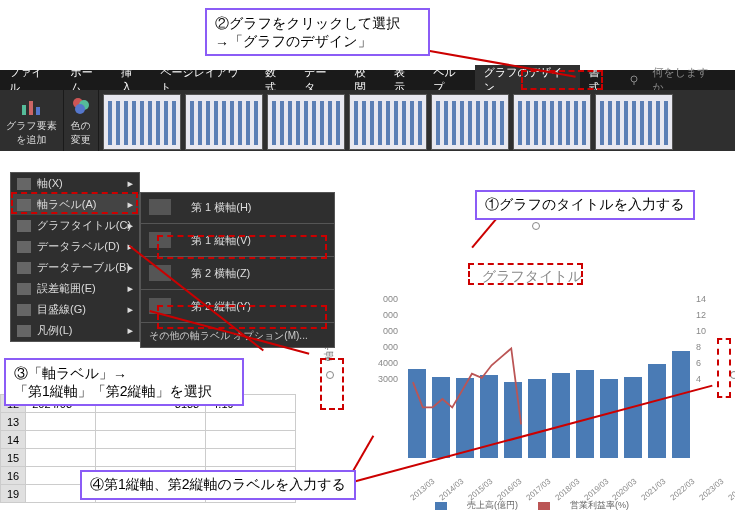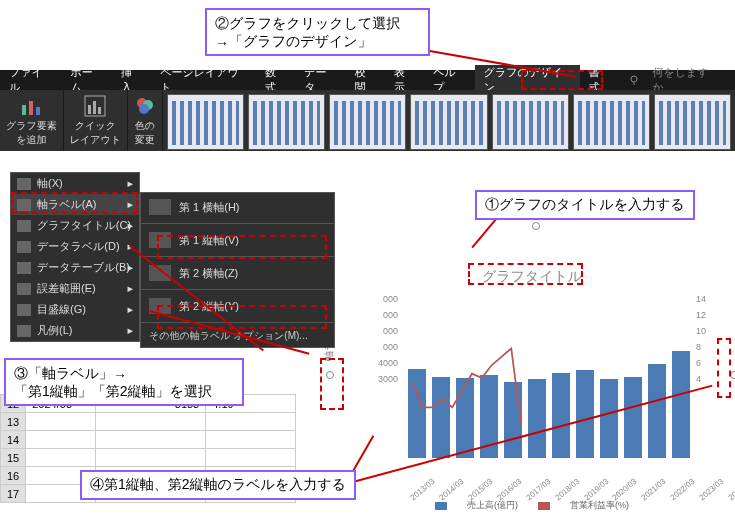--- a/index.html
+++ b/index.html
@@ -34,21 +34,21 @@
 .styles{display:flex;gap:4px;padding:4px;flex:1;overflow:hidden}
 .thumb{width:78px;height:56px;background:#e8e8f0;border:1px solid #555;position:relative}
 .thumb::before{content:"";position:absolute;inset:6px 4px 4px 4px;background:repeating-linear-gradient(90deg,#5b7fb5 0 4px,transparent 4px 8px)}
 .thumb::after{content:"";position:absolute;top:1px;left:2px;right:2px;height:4px;font-size:5px;color:#446}
 .context-menu{position:absolute;top:172px;left:10px;width:130px;background:#2f2f2f;color:#ddd;font-size:11px;border:1px solid #555;z-index:30}
 .context-menu .mitem{display:flex;align-items:center;padding:3px 6px;gap:6px;position:relative}
 .context-menu .mitem:hover,.context-menu .mitem.active{background:#444}
 .context-menu .arrow{position:absolute;right:6px}
 .micon{width:14px;height:12px;background:#666}
 .submenu{position:absolute;top:192px;left:140px;width:195px;background:#2f2f2f;color:#ddd;font-size:11px;border:1px solid #555;z-index:30}
-.submenu .sitem{display:flex;align-items:center;padding:6px 8px;gap:8px}
+.submenu .sitem{display:flex;align-items:center;padding:6px 8px;gap:20px}
 .submenu .sep{height:1px;background:#555;margin:2px 0}
 .submenu .sicon{width:22px;height:16px;background:#555}
 .submenu .opt{padding:4px 8px;color:#ccc;font-size:10px}
 .sheet{position:absolute;top:394px;left:0;width:330px}
 .sheet table{border-collapse:collapse;font-size:11px}
 .sheet td{border:1px solid #ccc;padding:2px 6px;height:18px;background:#fff}
 .sheet .rowhead{background:#e0e0e0;text-align:center;width:24px}
 .chart{position:absolute;top:226px;left:330px;width:404px;height:290px;background:#fff}
 .cols{position:absolute;top:226px;left:330px;width:404px;height:14px;display:flex}
 .cols span{flex:1;text-align:center;background:#e0e0e0;border:1px solid #ccc;font-size:11px}
@@ -122,32 +122,20 @@
           <rect x="9" y="6" width="4" height="14" fill="#c66"></rect>
           <rect x="16" y="12" width="4" height="8" fill="#57c"></rect>
         </svg>
       </div>
     <span style="white-space:pre-line">グラフ要素
 を追加</span>
   </div>
   <div class="rbtn">
     <div class="ricon">
         <svg width="22" height="22">
-          <rect x="1" y="1" width="20" height="20" fill="none" stroke="#aaa"></rect>
-          <rect x="4" y="10" width="3" height="9" fill="#aaa"></rect>
-          <rect x="9" y="6" width="3" height="13" fill="#aaa"></rect>
-          <rect x="14" y="12" width="3" height="7" fill="#aaa"></rect>
-        </svg>
-      </div>
-    <span style="white-space:pre-line">クイック
-レイアウト</span>
-  </div>
-  <div class="rbtn">
-    <div class="ricon">
-        <svg width="22" height="22">
           <circle cx="8" cy="8" r="5" fill="#c55"></circle>
           <circle cx="14" cy="10" r="5" fill="#5b9"></circle>
           <circle cx="10" cy="14" r="5" fill="#57c"></circle>
         </svg>
       </div>
     <span style="white-space:pre-line">色の
 変更</span>
   </div>
   <div class="styles" style="position:relative">
     <div class="thumb"></div>
@@ -255,21 +243,21 @@
           <td></td>
           <td></td>
         </tr>
 <tr>
           <td class="rowhead">16</td>
           <td></td>
           <td></td>
           <td></td>
         </tr>
 <tr>
-          <td class="rowhead">17</td>
+          <td class="rowhead">19</td>
           <td></td>
           <td></td>
           <td></td>
         </tr>
 </tbody>
     </table>
 </div>
 
 <div class="cols">
   <span>E</span>

